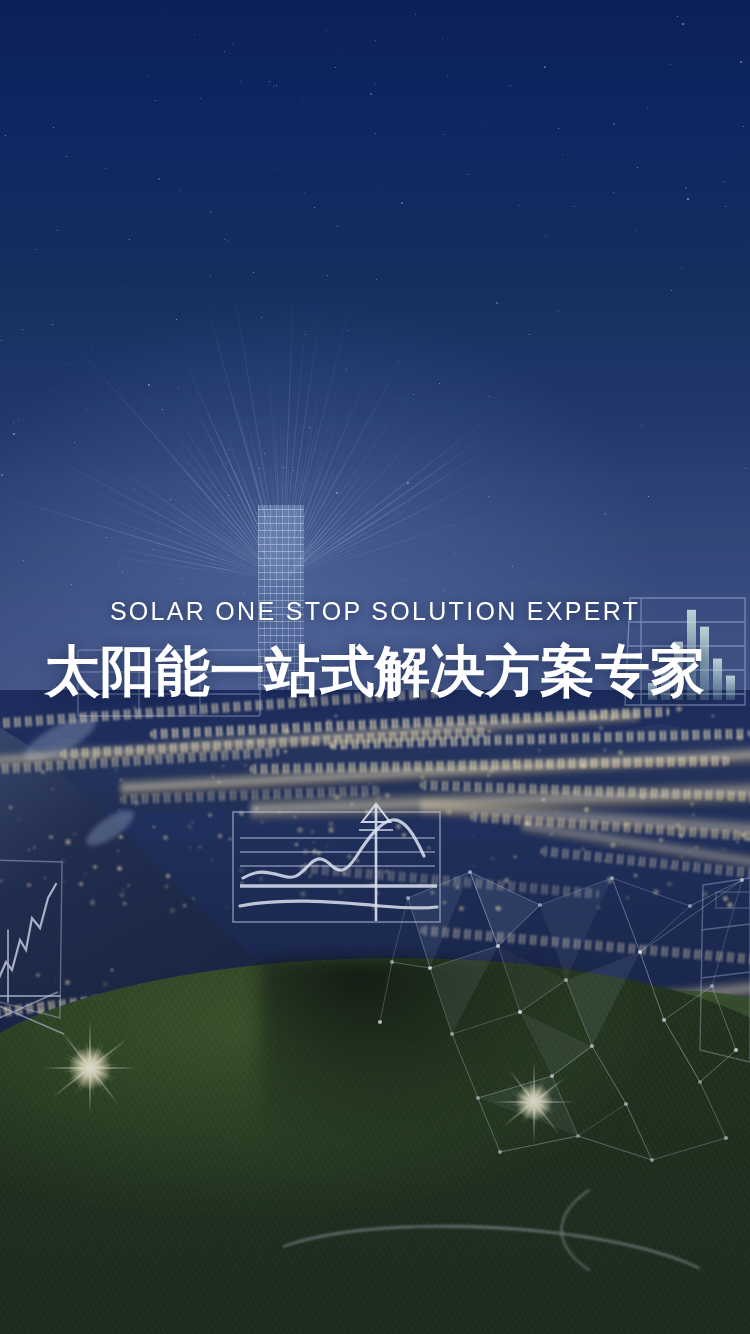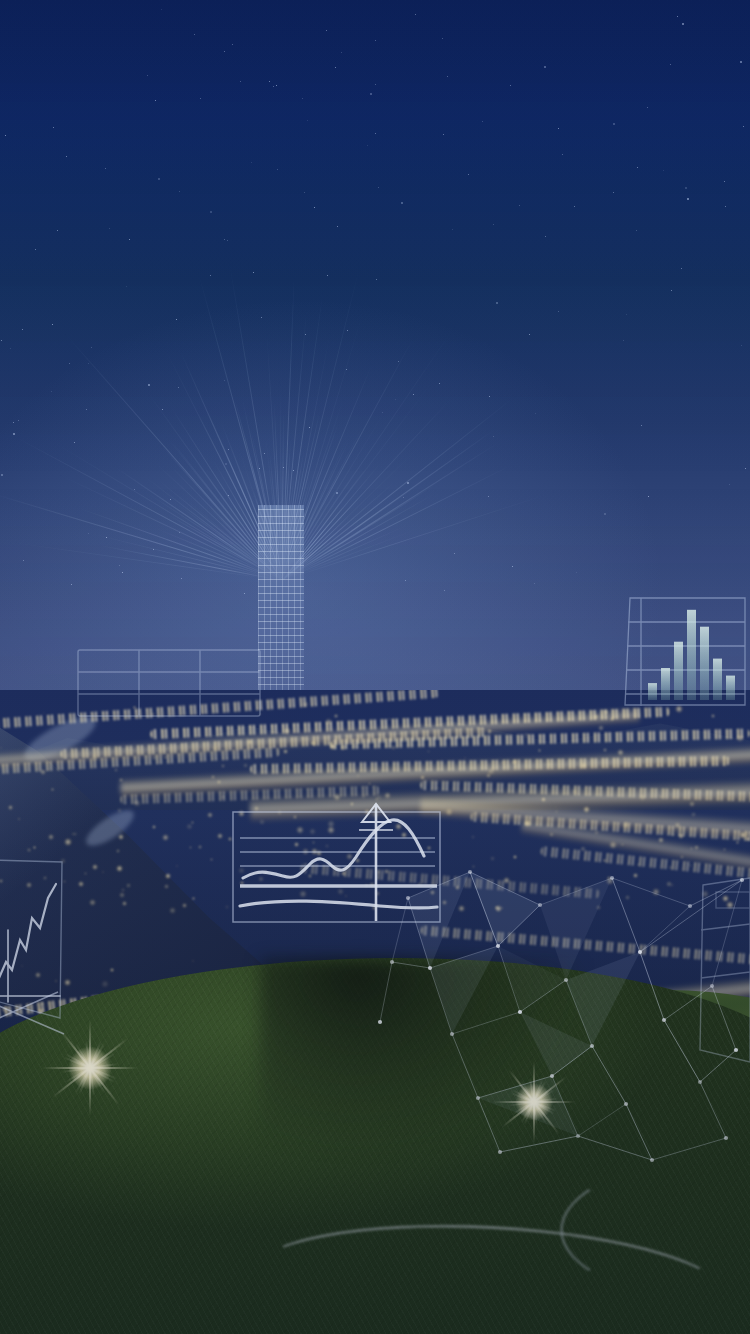--- a/index.html
+++ b/index.html
@@ -973,14 +973,18 @@
         <circle cx="652" cy="1160" r="2.1" fill="#f2f7ff" opacity="0.61"></circle>
         <circle cx="726" cy="1138" r="2.1" fill="#f2f7ff" opacity="0.63"></circle>
         <circle cx="392" cy="962" r="2.1" fill="#f2f7ff" opacity="0.56"></circle>
         <circle cx="380" cy="1022" r="2.1" fill="#f2f7ff" opacity="0.80"></circle>
       </g>
 
   </svg>
 
   <div class="grade"></div>
 
+  <div class="hero-copy">
+    <div class="eyebrow">SOLAR ONE STOP SOLUTION EXPERT</div>
+    <div class="headline">太阳能一站式解决方案专家</div>
+  </div>
 
 </div>
 
 </body></html>

